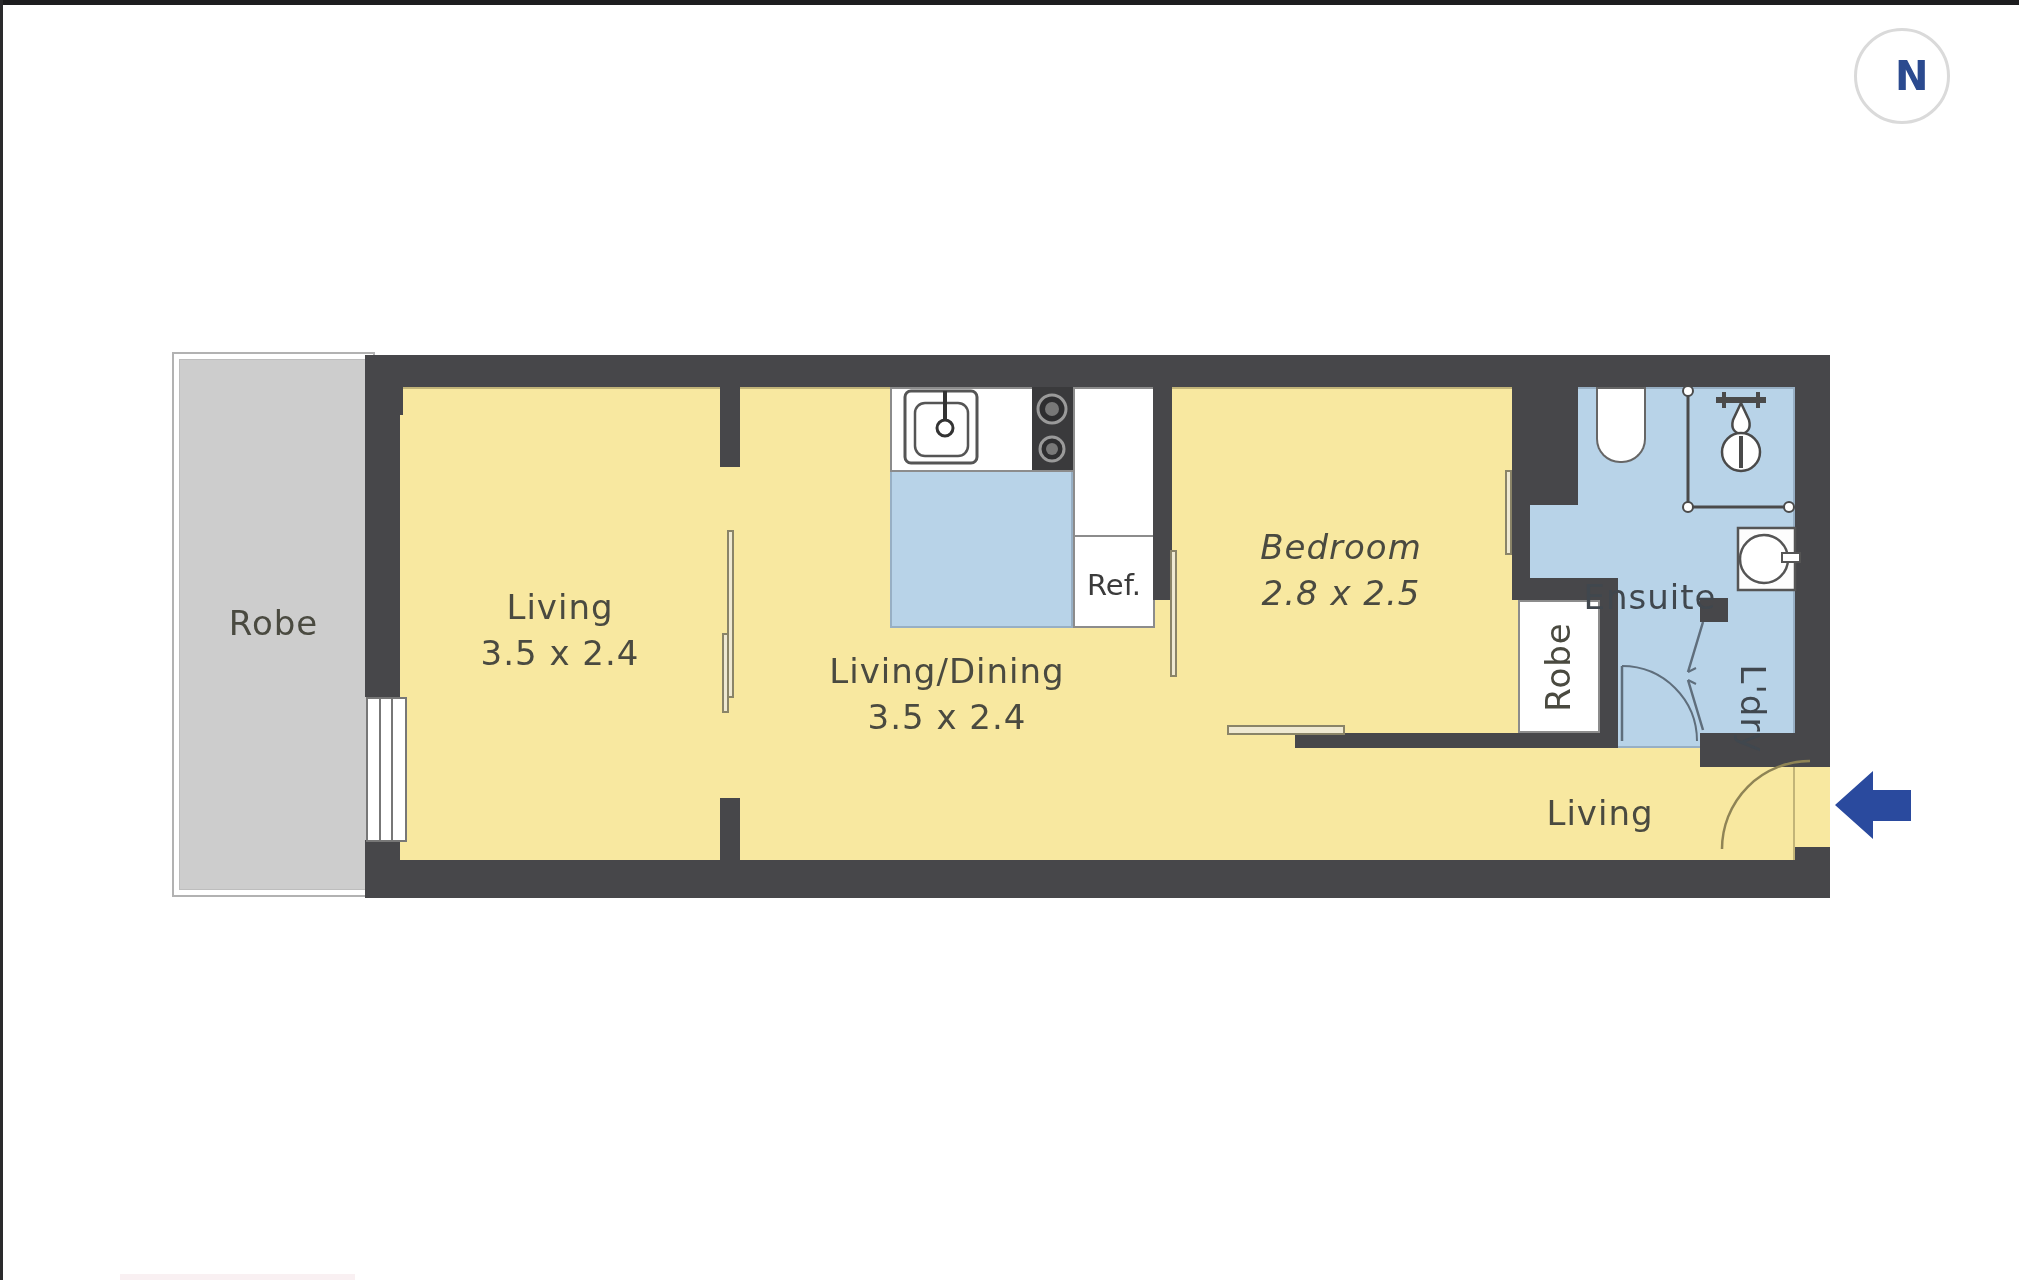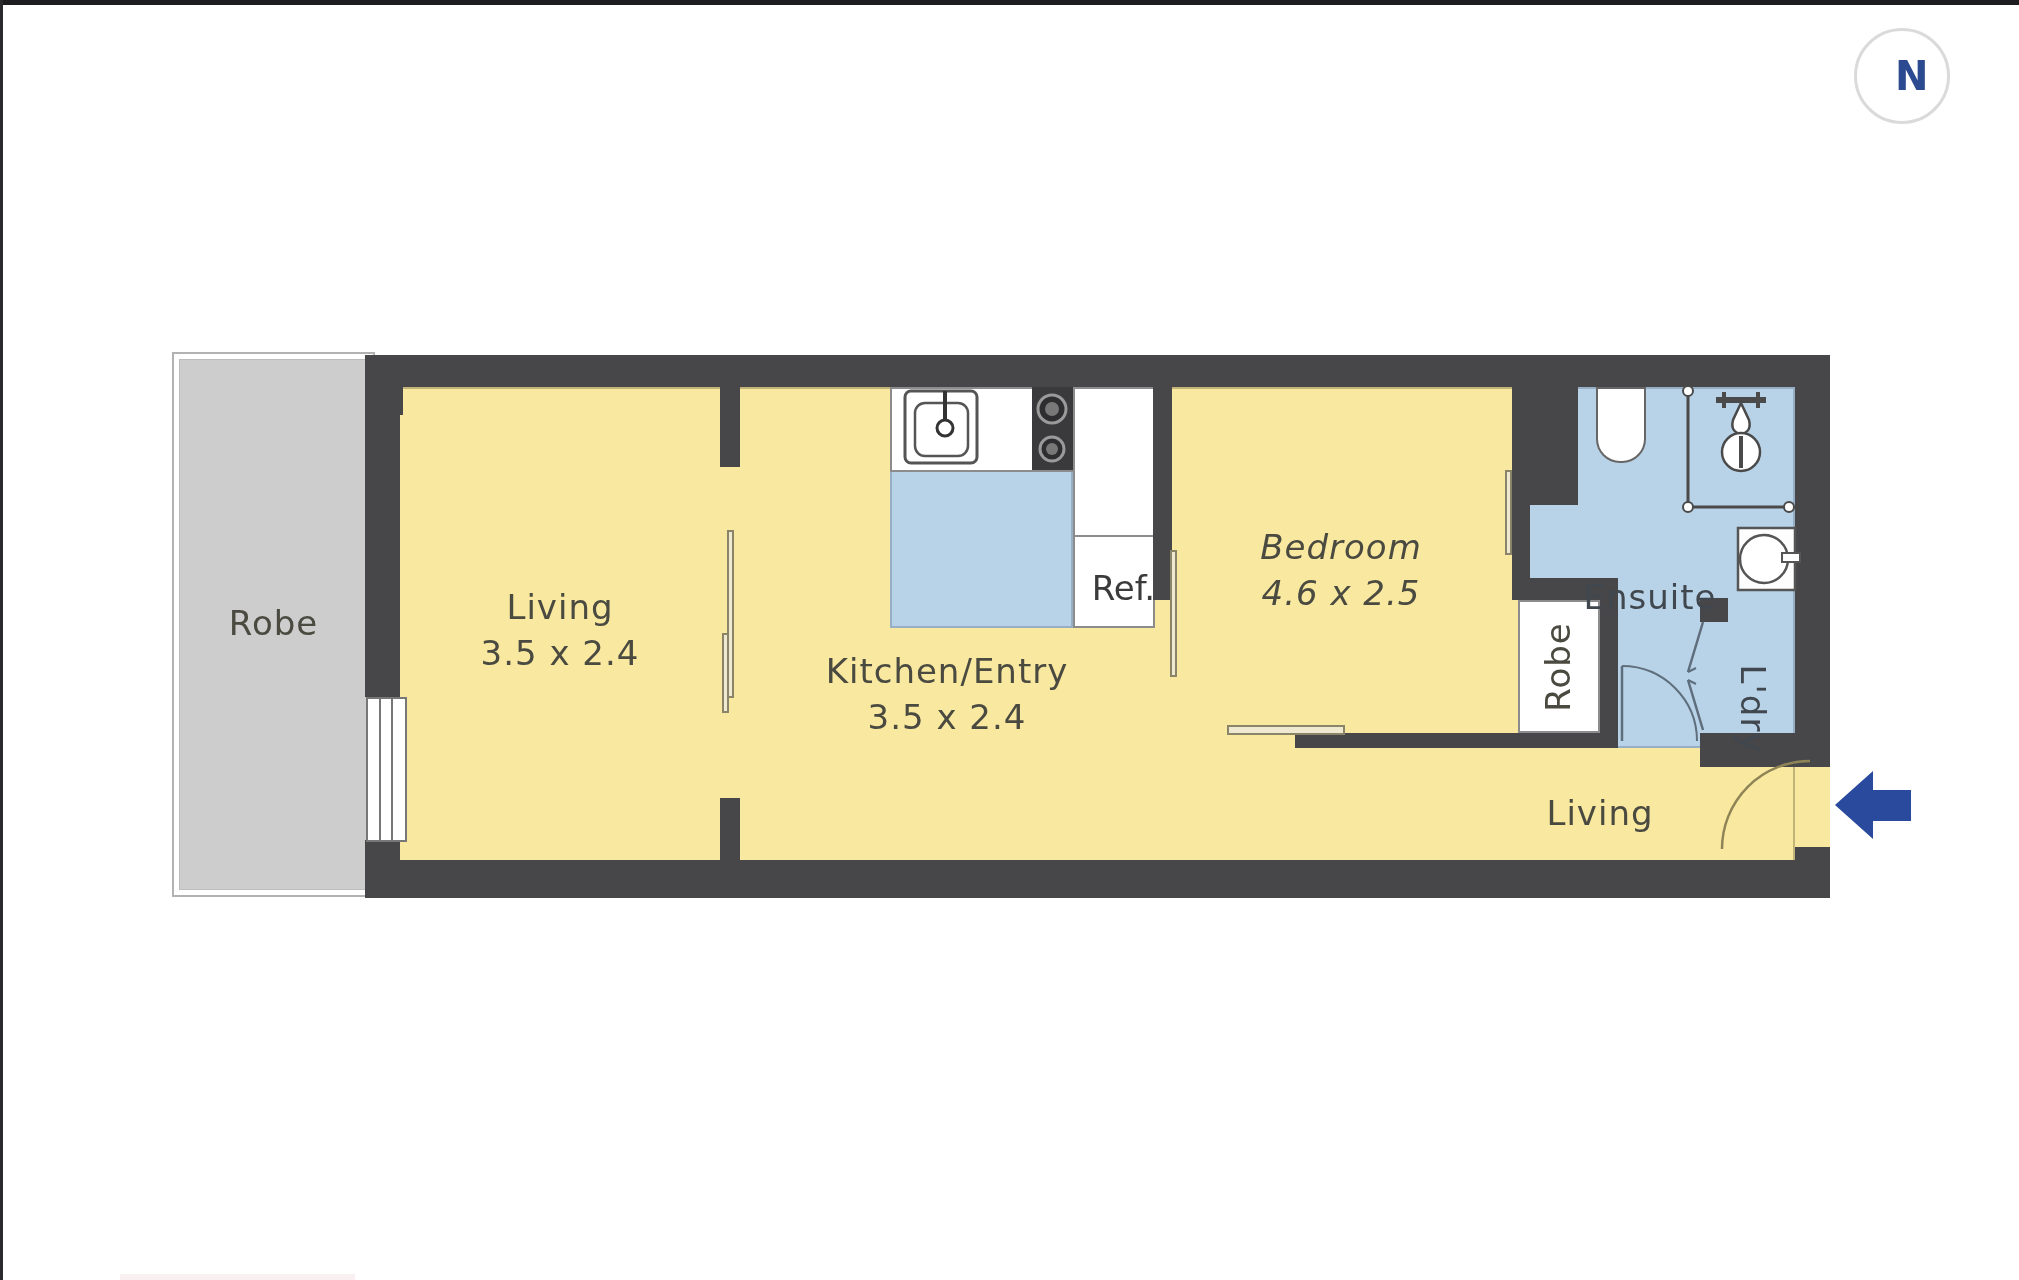--- a/index.html
+++ b/index.html
@@ -10,21 +10,21 @@
   .floor-yellow{position:absolute;background:#f8e8a0;box-shadow:inset 0 0 0 2px rgba(128,118,72,.45);}
   .floor-blue{position:absolute;background:#b8d3e8;box-shadow:inset 0 0 0 2px rgba(90,110,128,.35);}
   .floor-white{position:absolute;background:#ffffff;border:2px solid #8c8c8c;box-sizing:border-box;}
   .slider{position:absolute;background:#efe9d2;border:2px solid #8a8468;box-sizing:border-box;}
   
   .room-label{position:absolute;color:#4a4a40;font-size:34px;letter-spacing:1px;
               text-align:center;line-height:46px;white-space:nowrap;}
   .room-label.on-blue{color:#40474e;margin-top:44px;}
   .rot-ccw{transform:rotate(-90deg);transform-origin:center center;}
   .rot-cw{transform:rotate(90deg);transform-origin:center center;}
-  .ref-label{position:absolute;color:#3b3b3b;font-size:34px;text-align:right;}
+  .ref-label{position:absolute;color:#3b3b3b;font-size:29px;text-align:center;}
   
   .deck-outer{position:absolute;left:172px;top:352px;width:203px;height:545px;
               background:#ffffff;border:2px solid #b2b2b2;box-sizing:border-box;}
   .deck-inner{position:absolute;left:5px;top:5px;right:5px;bottom:5px;background:#cdcdcd;border:1px solid #bdbdbd;}
   
   .compass{position:absolute;left:1854px;top:28px;width:96px;height:96px;border-radius:50%;
            background:#ffffff;border:3px solid #dadada;box-sizing:border-box;}
   .compass-n{position:absolute;left:38px;top:22px;font-size:40px;font-weight:bold;color:#2b4a8f;}
   
   .top-bar{position:absolute;left:0;top:0;width:2019px;height:5px;background:#1d1d1f;}
@@ -150,27 +150,27 @@
   </div>
 
   <div class="room-label" style="left:172px;top:600px;width:203px;">Robe</div>
 
   <div class="room-label" style="left:430px;top:584px;width:260px;">
     <div>Living</div>
     <div>3.5 x 2.4</div>
   </div>
 
   <div class="room-label" style="left:787px;top:648px;width:320px;">
-    <div>Kitchen/Entry</div>
+    <div>Living/Dining</div>
     <div>3.5 x 2.4</div>
   </div>
 
   <div class="room-label" style="left:1201px;top:524px;width:280px;font-style:italic;">
     <div>Bedroom</div>
-    <div>4.6 x 2.5</div>
+    <div>2.8 x 2.5</div>
   </div>
 
   <div class="room-label on-blue" style="left:1560px;top:530px;width:180px;">Ensuite</div>
 
   <div class="room-label" style="left:1478px;top:644px;width:160px;">
     <span class="rot-ccw" style="display:inline-block;">Robe</span>
   </div>
 
   <div class="room-label on-blue" style="left:1673px;top:642px;width:160px;">
     <span class="rot-cw" style="display:inline-block;">L'dry</span>

